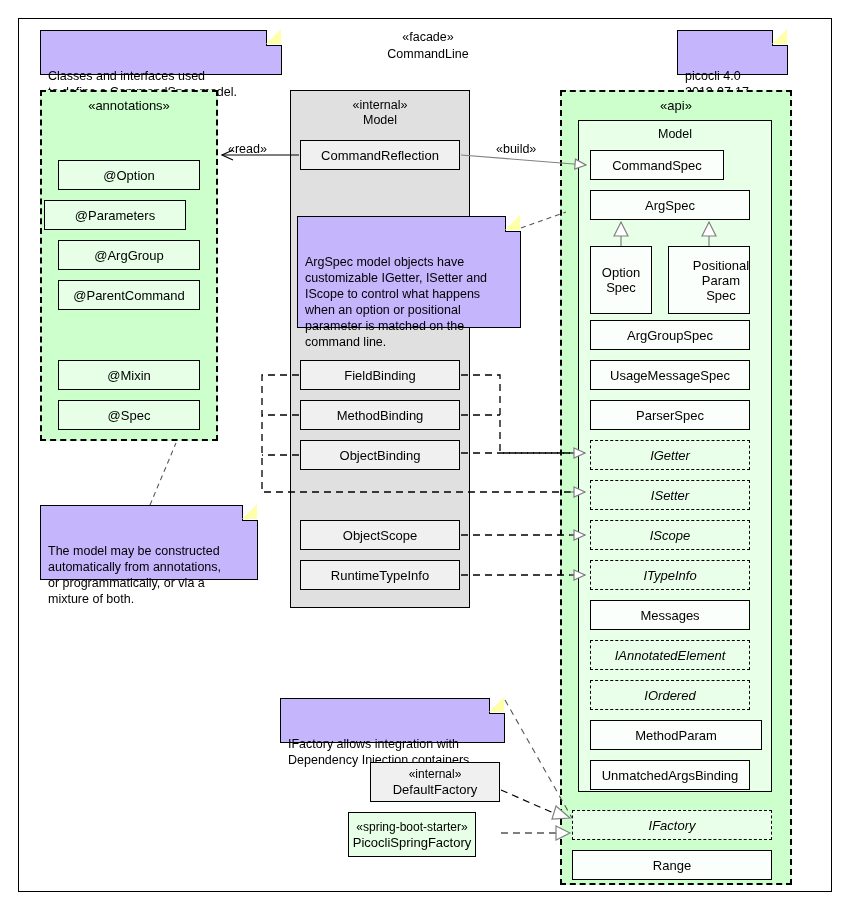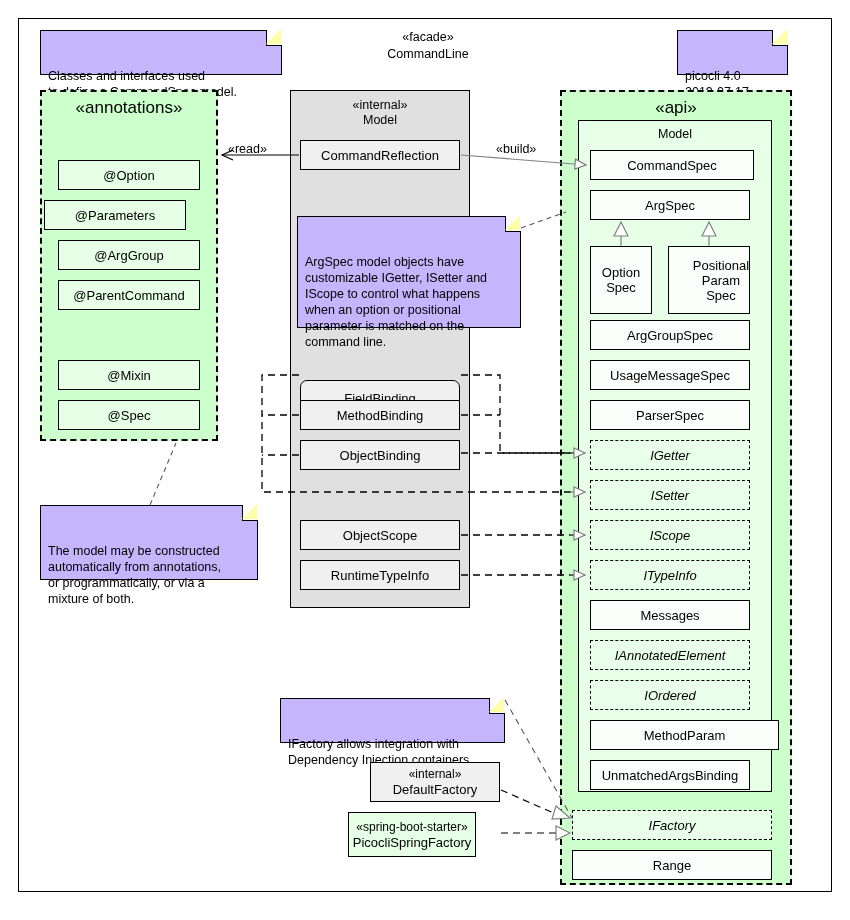--- a/index.html
+++ b/index.html
@@ -27,21 +27,21 @@
     border-left:15px solid transparent; border-bottom:15px solid #ffffaa;
   }
 
   
   .package{
     position:absolute; border:2px dashed #000; box-sizing:border-box;
   }
   .package.green{ background:#ccffcc; }
   .pkg-label{
     position:absolute; left:0; right:0; top:6px; text-align:center;
-    font-size:17px; color:#000;
+    font-size:13px; color:#000;
   }
 
   
   .groupbox{
     position:absolute; border:1px solid #000; box-sizing:border-box;
   }
   .groupbox.gray{ background:#e0e0e0; }
   .groupbox.lightgreen{ background:#e8ffe8; }
   .group-label{
     position:absolute; left:0; right:0; text-align:center;
@@ -96,21 +96,21 @@
   <div class="cls green" style="left:58px; top:240px; width:142px; height:30px;">@ArgGroup</div>
   <div class="cls green" style="left:58px; top:280px; width:142px; height:30px;">@ParentCommand</div>
   <div class="cls green" style="left:58px; top:360px; width:142px; height:30px;">@Mixin</div>
   <div class="cls green" style="left:58px; top:400px; width:142px; height:30px;">@Spec</div>
 
   <div class="groupbox gray" style="left:290px; top:90px; width:180px; height:518px;">
     <div class="group-label" style="top:7px;">«internal»</div>
     <div class="group-label" style="top:22px;">Model</div>
   </div>
   <div class="cls gray" style="left:300px; top:140px; width:160px; height:30px;">CommandReflection</div>
-  <div class="cls gray" style="left:300px; top:380px; width:160px; height:36px;border-radius:7px;">FieldBinding</div>
+  <div class="cls gray" style="left:300px; top:360px; width:160px; height:30px;">FieldBinding</div>
   <div class="cls gray" style="left:300px; top:400px; width:160px; height:30px;">MethodBinding</div>
   <div class="cls gray" style="left:300px; top:440px; width:160px; height:30px;">ObjectBinding</div>
   <div class="cls gray" style="left:300px; top:520px; width:160px; height:30px;">ObjectScope</div>
   <div class="cls gray" style="left:300px; top:560px; width:160px; height:30px;">RuntimeTypeInfo</div>
 
   <div class="note" style="left:297px; top:216px; width:224px; height:112px; z-index:6;">
     <span class="dogear"></span>
     <span>ArgSpec model objects have
 customizable IGetter, ISetter and
 IScope to control what happens
@@ -120,38 +120,38 @@
   </div>
 
   <div class="package green" style="left:560px; top:90px; width:232px; height:795px;">
     <div class="pkg-label">«api»</div>
   </div>
 
   <div class="groupbox lightgreen" style="left:578px; top:120px; width:194px; height:672px;">
     <div class="group-label" style="top:6px;">Model</div>
   </div>
 
-  <div class="cls white" style="left:590px; top:150px; width:164px; height:30px;">CommandSpec</div>
+  <div class="cls white" style="left:590px; top:150px; width:134px; height:30px;">CommandSpec</div>
   <div class="cls white" style="left:590px; top:190px; width:160px; height:30px;">ArgSpec</div>
   <div class="cls white" style="left:590px; top:246px; width:62px; height:68px; white-space:pre-line;">Option
 Spec</div>
   <div class="cls white" style="left:668px; top:246px; width:82px; height:68px; white-space:pre-line;padding-left:24px;">Positional
 Param
 Spec</div>
   <div class="cls white" style="left:590px; top:320px; width:160px; height:30px;">ArgGroupSpec</div>
   <div class="cls white" style="left:590px; top:360px; width:160px; height:30px;">UsageMessageSpec</div>
   <div class="cls white" style="left:590px; top:400px; width:160px; height:30px;">ParserSpec</div>
   <div class="cls iface" style="left:590px; top:440px; width:160px; height:30px;">IGetter</div>
   <div class="cls iface" style="left:590px; top:480px; width:160px; height:30px;">ISetter</div>
   <div class="cls iface" style="left:590px; top:520px; width:160px; height:30px;">IScope</div>
   <div class="cls iface" style="left:590px; top:560px; width:160px; height:30px;">ITypeInfo</div>
   <div class="cls white" style="left:590px; top:600px; width:160px; height:30px;">Messages</div>
   <div class="cls iface" style="left:590px; top:640px; width:160px; height:30px;">IAnnotatedElement</div>
   <div class="cls iface" style="left:590px; top:680px; width:160px; height:30px;">IOrdered</div>
-  <div class="cls white" style="left:590px; top:720px; width:189px; height:30px;">MethodParam</div>
+  <div class="cls white" style="left:590px; top:720px; width:172px; height:30px;">MethodParam</div>
   <div class="cls white" style="left:590px; top:760px; width:160px; height:30px;">UnmatchedArgsBinding</div>
 
   <div class="cls iface" style="left:572px; top:810px; width:200px; height:30px;">IFactory</div>
   <div class="cls white" style="left:572px; top:850px; width:200px; height:30px;">Range</div>
 
   <div class="note" style="left:40px; top:505px; width:218px; height:75px;">
     <span class="dogear"></span>
     <span>The model may be constructed
 automatically from annotations,
 or programmatically, or via a

